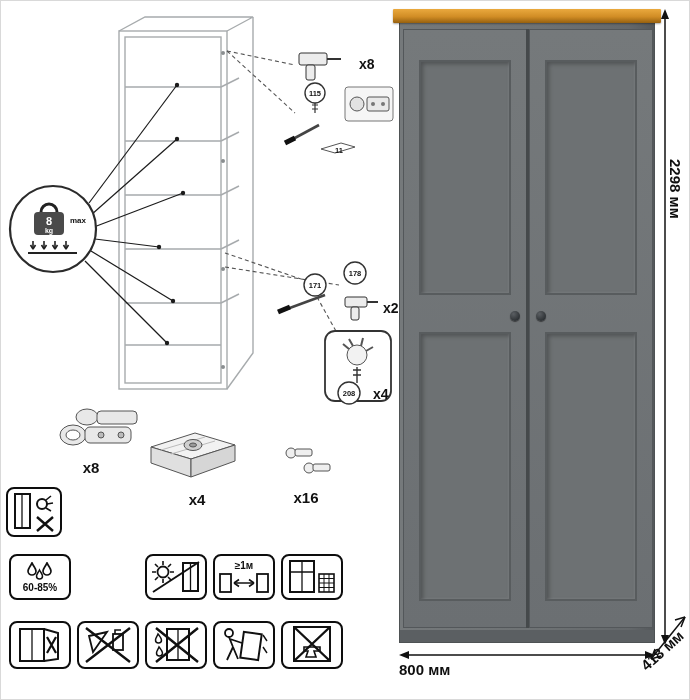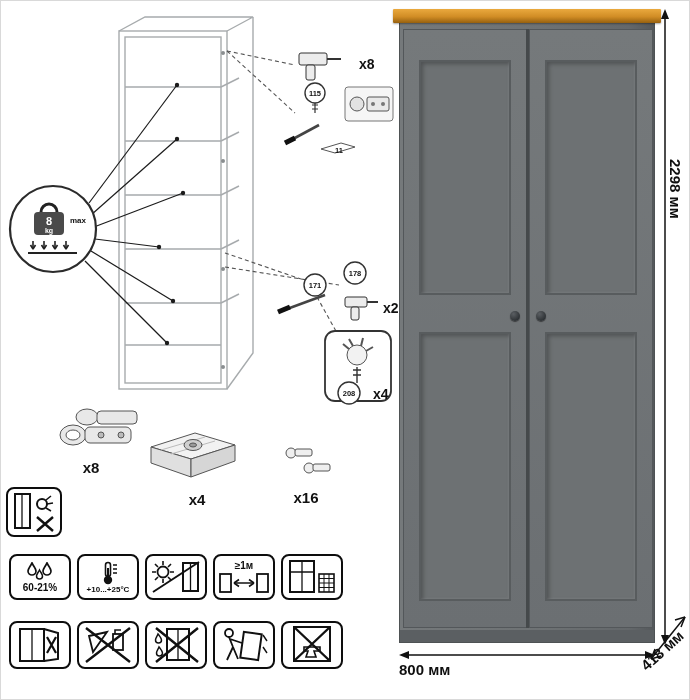--- a/index.html
+++ b/index.html
@@ -237,32 +237,23 @@
       <path d="M27 26 L43 40 M43 26 L27 40" stroke="#111" stroke-width="2.4"></path>
     </svg>
   </div>
 
   <div class="icon-box" style="left:8px; top:553px;">
     <svg width="40" height="20" viewBox="0 0 40 20">
       <path d="M12 1 C10 5 8 6.5 8 9 a4 4 0 0 0 8 0 C16 6.5 14 5 12 1 Z" fill="none" stroke="#111" stroke-width="1.7"></path>
       <path d="M27 1 C25 5 23 6.5 23 9 a4 4 0 0 0 8 0 C31 6.5 29 5 27 1 Z" fill="none" stroke="#111" stroke-width="1.7"></path>
       <path d="M19.5 8 C18 11 16.5 12 16.5 14 a3 3 0 0 0 6 0 C22.5 12 21 11 19.5 8 Z" fill="none" stroke="#111" stroke-width="1.5"></path>
     </svg>
-    <span class="lbl-10">60-21%</span>
-  </div>
-
-  <div class="icon-box" style="left:76px; top:553px;">
-    <svg width="24" height="24" viewBox="0 0 24 24">
-      <rect x="9.5" y="1.5" width="5" height="14" rx="2.5" fill="#fff" stroke="#111" stroke-width="1.6"></rect>
-      <circle cx="12" cy="19" r="4.2" fill="#111"></circle>
-      <line x1="12" y1="7" x2="12" y2="16" stroke="#111" stroke-width="2"></line>
-      <path d="M17 4 h4 M17 8 h4 M17 12 h4" stroke="#111" stroke-width="1.3"></path>
-    </svg>
-    <span class="lbl-8">+10...+25°C</span>
-  </div>
+    <span class="lbl-10">60-85%</span>
+  </div>
+
 
   <div class="icon-box" style="left:144px; top:553px;">
     <svg width="52" height="36" viewBox="0 0 52 36">
       <circle cx="13" cy="13" r="5.5" fill="none" stroke="#111" stroke-width="1.8"></circle>
       <path d="M13 2 v4 M13 20 v4 M2 13 h4 M20 13 h4 M5 5 l3 3 M18 18 l3 3 M21 5 l-3 3 M8 18 l-3 3" stroke="#111" stroke-width="1.6"></path>
       <rect x="33" y="4" width="15" height="28" fill="none" stroke="#111" stroke-width="2"></rect>
       <line x1="40.5" y1="4" x2="40.5" y2="32" stroke="#111" stroke-width="1.3"></line>
       <line x1="3" y1="33" x2="49" y2="3" stroke="#111" stroke-width="2"></line>
     </svg>
   </div>

